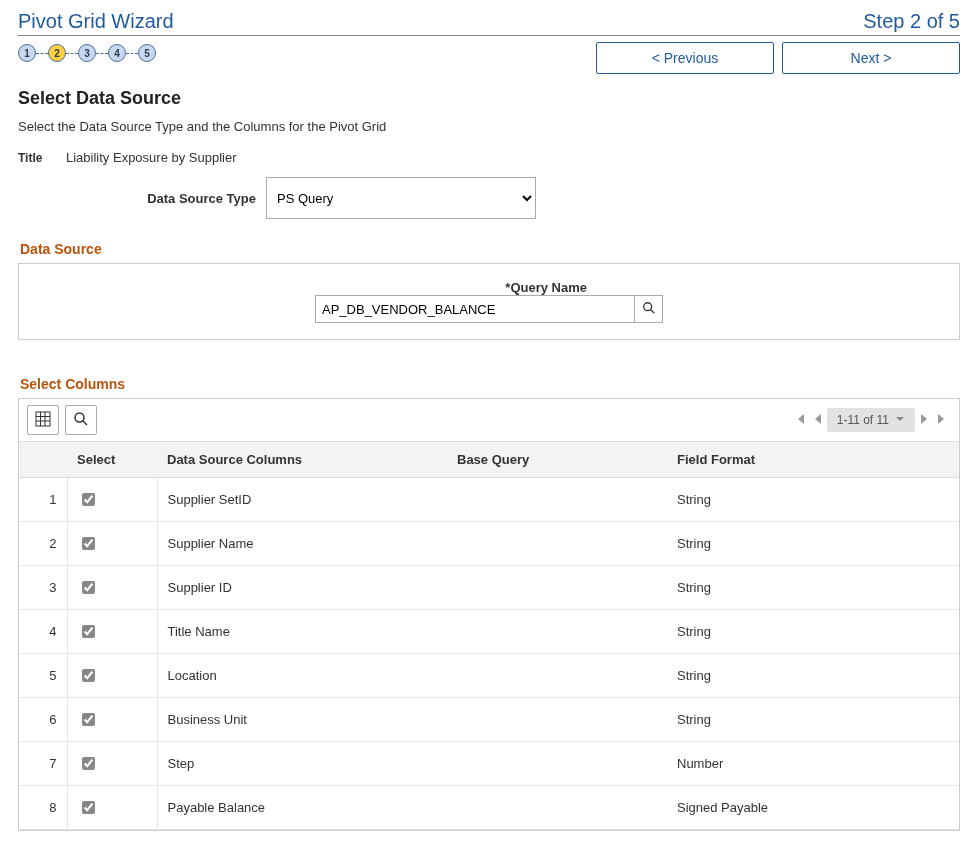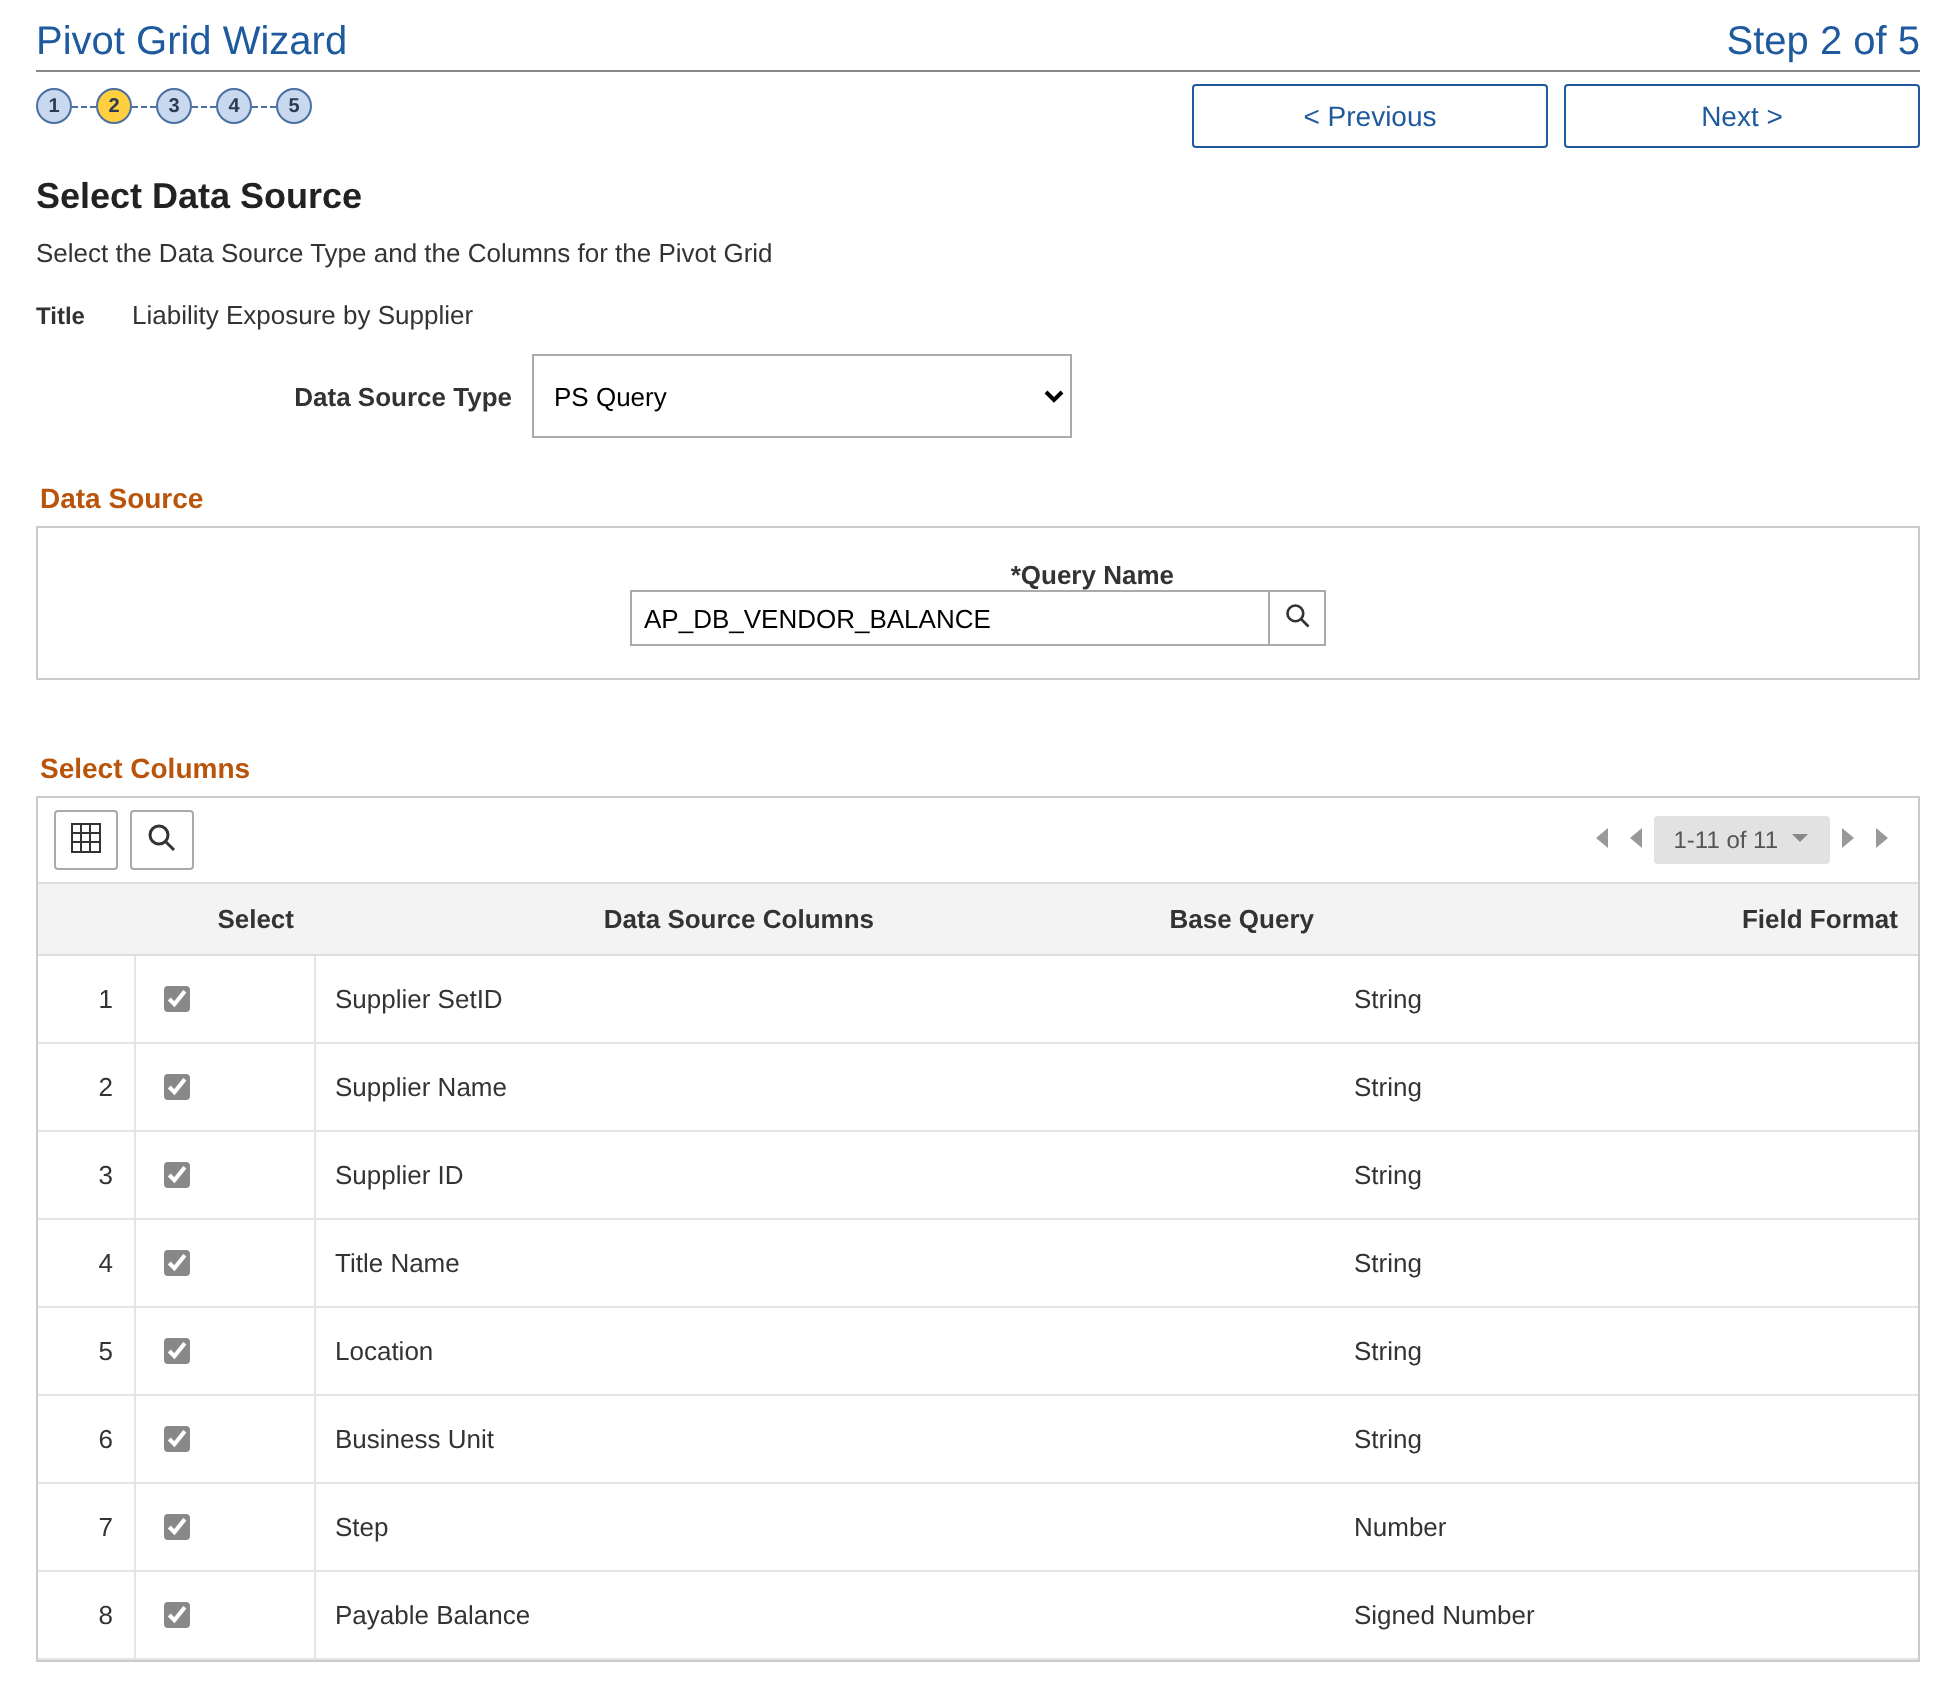--- a/index.html
+++ b/index.html
@@ -200,21 +200,21 @@
     align-items: center;
     gap: 6px;
     cursor: pointer;
   }
   .count-pill svg { width: 10px; height: 10px; fill: #888; }
   table.grid {
     width: 100%;
     border-collapse: collapse;
   }
   table.grid thead th {
-    text-align: right;
+    text-align: left;
     background: #f3f3f3;
     border-top: 1px solid #ddd;
     border-bottom: 1px solid #ddd;
     padding: 10px 10px;
     font-size: 13px;
     font-weight: bold;
   }
   table.grid thead th.rownum-h { width: 48px; }
   table.grid thead th.sel-h { width: 90px; }
   table.grid thead th.dsc-h { width: 290px; }
@@ -411,17 +411,17 @@
           <td class="sel"><input type="checkbox" checked="" style=""></td>
           <td>Step</td>
           <td></td>
           <td>Number</td>
         </tr>
         <tr>
           <td class="rownum">8</td>
           <td class="sel"><input type="checkbox" checked="" style=""></td>
           <td>Payable Balance</td>
           <td></td>
-          <td>Signed Number</td>
+          <td>Signed Payable</td>
         </tr>
       </tbody>
   </table>
 </div>
 
 </body></html>

